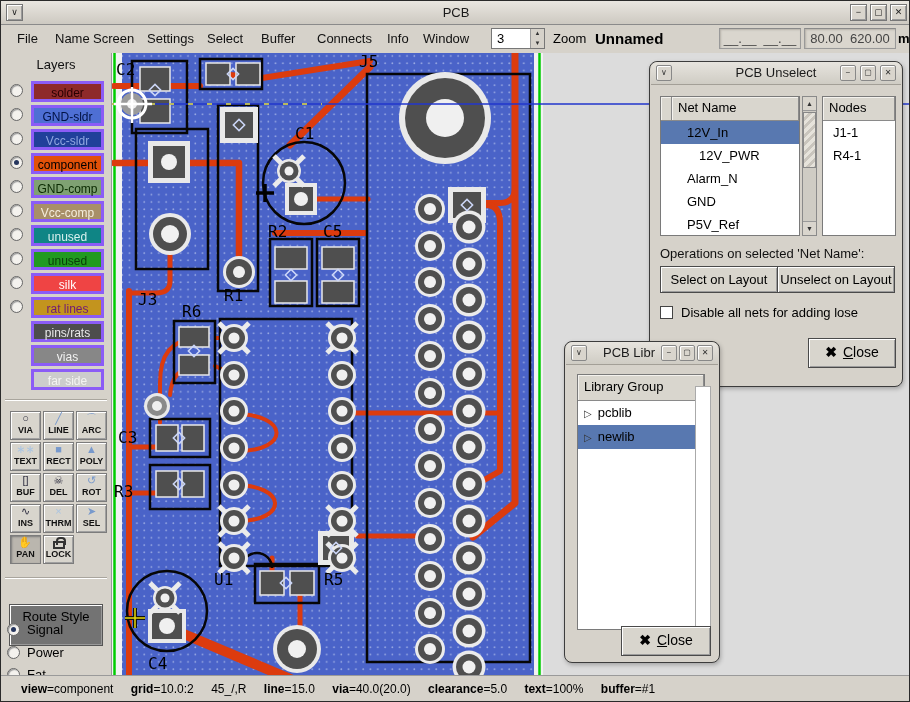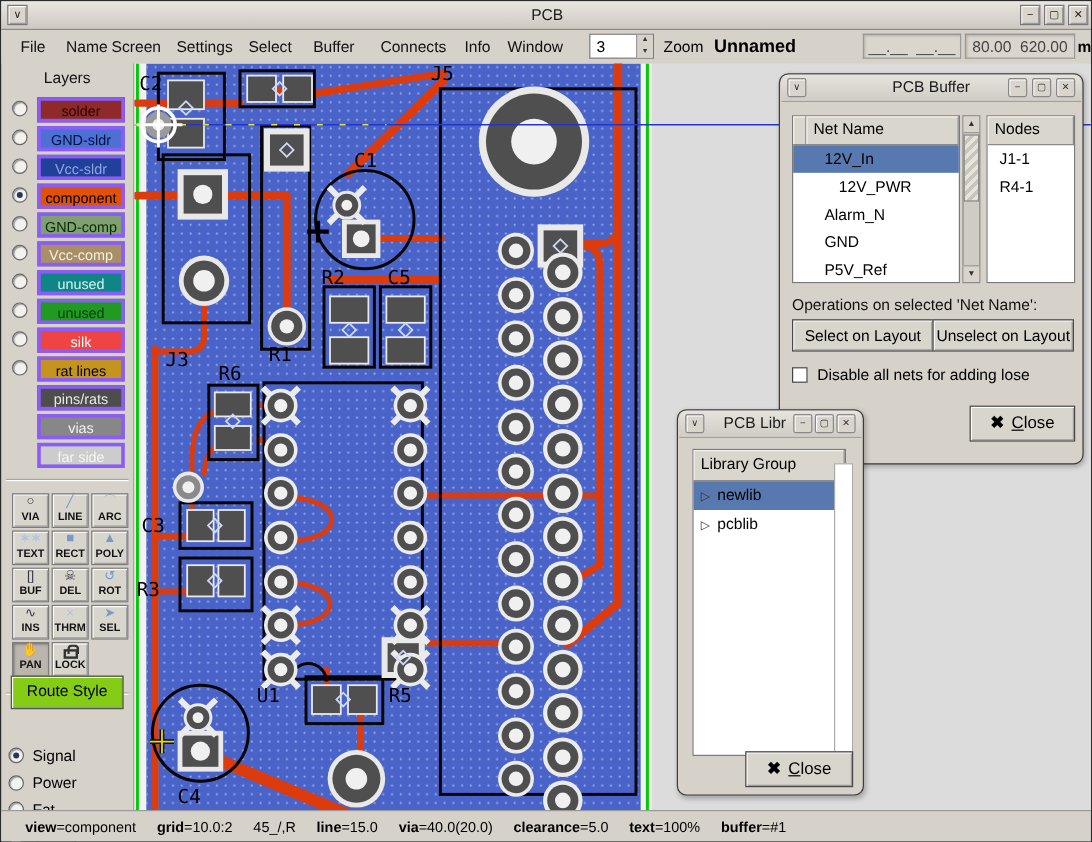--- a/index.html
+++ b/index.html
@@ -32,21 +32,21 @@
              text-align:center;line-height:19px;cursor:default}
   .groove{position:absolute;left:4px;width:102px;height:2px;border-top:1px solid #a9a59d;border-bottom:1px solid #fff}
   .tool{position:absolute;width:31px;height:29px;background:#d8d5cd;border:1px solid #7c7c7c;
         box-shadow:inset 1px 1px 0 #fff,inset -1px -1px 0 #a0a0a0;display:flex;flex-direction:column;align-items:center;cursor:default}
   .tool.active{background:#bab6ae;box-shadow:inset 1px 1px 2px #7a7a7a}
   .ticon{font-size:11px;line-height:13px;height:13px;color:#334}
   .tlabel{font-size:9px;font-weight:bold;color:#111;line-height:11px}
   .c-blue{color:#7799cc}.c-lblue{color:#a9c4e2}.c-fill{color:#7799cc}
   .lockshape{position:relative;width:12px;height:8px;border:2px solid #333;margin-top:5px}
   .lockshape::before{content:"";position:absolute;left:1px;top:-6px;width:6px;height:6px;border:2px solid #333;border-bottom:none;border-radius:4px 4px 0 0}
-  .route-btn{position:absolute;left:8px;top:510px;width:94px;height:28px;background:#84cc16;border:1px solid #555;
+  .route-btn{position:absolute;left:8px;top:551px;width:94px;height:42px;background:#737373;border:1px solid #555;
              box-shadow:inset 1px 1px 0 #fff,inset -1px -1px 0 #999;font-size:13px;text-align:center;line-height:24px}
   .route-row{position:absolute;left:6px;height:18px;font-size:13px;line-height:16px}
   .route-row .radio{position:relative;display:inline-block;left:0;top:2px;margin-right:7px}
   
   .canvas{position:absolute;left:110px;top:52px;width:800px;height:622px;background:#dcdcdc;border-left:1px solid #999}
   
   .statusbar{position:absolute;left:0;top:674px;width:910px;height:28px;background:#d6d2ca;border-top:1px solid #9a9a9a;
              font-size:12px;padding:6px 0 0 20px;white-space:nowrap}
   .statusbar .it{margin-right:14px}
   .statusbar b{font-weight:bold}
@@ -150,21 +150,21 @@
   <div class="layer-row" style="top:196px">
     <span class="radio"></span>
     <span class="layer-btn" style="background:#219a21;color:#0a3d0a">unused</span>
   </div>
   <div class="layer-row" style="top:220px">
     <span class="radio"></span>
     <span class="layer-btn" style="background:#ef4444;color:#fff">silk</span>
   </div>
   <div class="layer-row" style="top:244px">
     <span class="radio"></span>
-    <span class="layer-btn" style="background:#c3941e;color:#000000">rat lines</span>
+    <span class="layer-btn" style="background:#c3941e;color:#701a75">rat lines</span>
   </div>
   <div class="layer-row" style="top:268px">
     <span class="layer-btn" style="background:#4d4d4d;color:#e8e8e8">pins/rats</span>
   </div>
   <div class="layer-row" style="top:292px">
     <span class="layer-btn" style="background:#878787;color:#f2f2f2">vias</span>
   </div>
   <div class="layer-row" style="top:316px">
     <span class="layer-btn" style="background:#cccccc;color:#f4f4f2">far side</span>
   </div>
@@ -489,21 +489,21 @@
   <span class="it"><b>line</b><span>=15.0</span></span>
   <span class="it"><b>via</b><span>=40.0(20.0)</span></span>
   <span class="it"><b>clearance</b><span>=5.0</span></span>
   <span class="it"><b>text</b><span>=100%</span></span>
   <span class="it"><b>buffer</b><span>=#1</span></span>
 </div>
 
 <div class="dlg" style="left:648px;top:60px;width:254px;height:326px;z-index:5">
   <div class="dlg-title">
     <div class="dbtn" style="left:5px">∨</div>
-    <div class="title-text">PCB Buffer</div>
+    <div class="title-text">PCB Unselect</div>
     <div class="dbtn" style="right:45px">−</div>
     <div class="dbtn" style="right:25px">▢</div>
     <div class="dbtn" style="right:5px">✕</div>
   </div>
 
   <div class="listbox" style="left:10px;top:34px;width:140px;height:140px">
     <div class="list-header">
       <div class="hdr-cell" style="width:11px;padding:0"></div>
       <div class="hdr-cell" style="flex:1">Net Name</div>
     </div>
@@ -548,22 +548,22 @@
     <div class="title-text" style="left:-26px">PCB Libr</div>
     <div class="dbtn" style="right:41px">−</div>
     <div class="dbtn" style="right:23px">▢</div>
     <div class="dbtn" style="right:5px">✕</div>
   </div>
 
   <div class="listbox" style="left:12px;top:32px;width:128px;height:256px">
     <div class="list-header" style="height:26px">
         <div class="hdr-cell" style="flex:1;line-height:24px">Library Group</div>
       </div>
+    <div class="libr-row"><span class="expander">▷</span><span>pcblib</span></div>
     <div class="libr-row sel"><span class="expander">▷</span><span>newlib</span></div>
-    <div class="libr-row"><span class="expander">▷</span><span>pcblib</span></div>
   </div>
 
   <div class="libr-strip" style="left:130px;top:44px;width:16px;height:244px"></div>
 
   <div class="pushbtn close-btn" style="left:56px;top:284px;width:90px;height:30px">
     <span class="x">✖</span><u>C</u><span>lose</span>
   </div>
 </div>
 
 </body></html>

